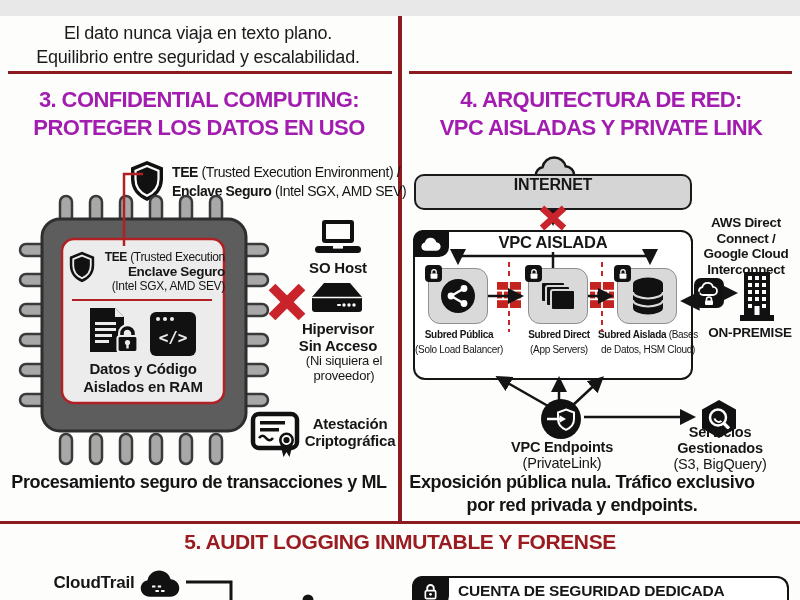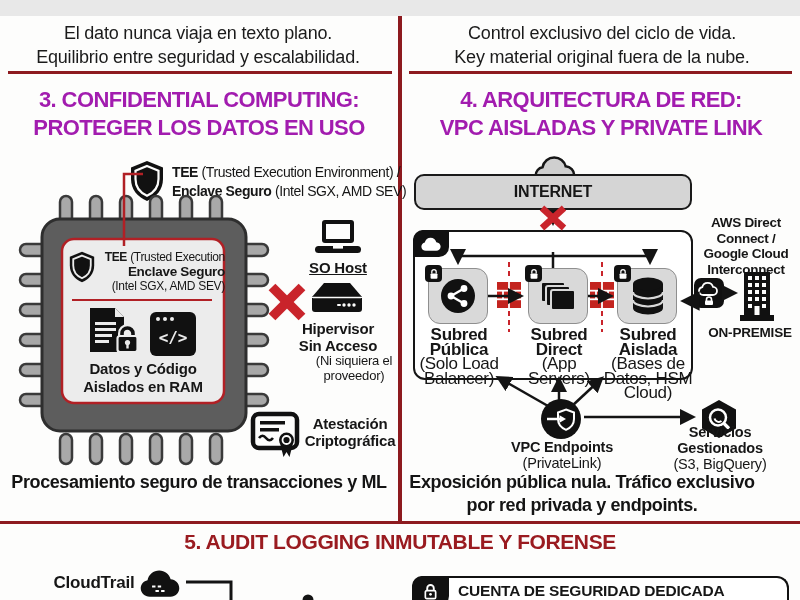--- a/index.html
+++ b/index.html
@@ -39,41 +39,41 @@
   .chip-svg{left:14px;top:176px;}
   .chip-shield{left:68px;top:235px;}
   .chip-tee{left:99px;top:234px;width:126px;font-size:12px;line-height:14.5px;letter-spacing:-0.3px;}
   .chip-tee div{white-space:nowrap;text-align:right;}
   .chip-tee .l2{font-size:13.5px;font-weight:700;}
   .chip-div{left:72px;top:283px;width:140px;height:2px;background:#b12025;}
   .doc-icon{left:86px;top:290px;}
   .code-icon{left:148px;top:294px;}
   .chip-caption{left:62px;top:344px;width:162px;font-size:15px;line-height:18px;font-weight:700;}
   .laptop-icon{left:312px;top:202px;}
-  .so-host{left:300px;top:243px;width:76px;font-size:15px;font-weight:700;text-decoration:underline;}
+  .so-host{left:300px;top:243px;width:76px;font-size:15px;font-weight:700;}
   .hyper-icon{left:310px;top:264px;}
   .hyper-label{left:292px;top:305px;width:92px;font-size:15px;line-height:16.5px;font-weight:700;}
-  .hyper-note{left:304px;top:337px;width:100px;font-size:13px;line-height:15px;}
+  .hyper-note{left:294px;top:337px;width:100px;font-size:13px;line-height:15px;}
   .cert-icon{left:250px;top:394px;}
   .cert-label{left:302px;top:399px;width:96px;font-size:15px;line-height:17px;font-weight:700;}
 
   
   .net-cloud{left:532px;top:136px;}
-  .internet-bar{left:414px;top:158px;width:278px;height:36px;background:#d5d5d5;border:2.5px solid #1a1a1a;border-radius:10px;display:flex;align-items:center;justify-content:center;font-size:16px;font-weight:700;box-sizing:border-box;}
+  .internet-bar{left:414px;top:158px;width:278px;height:36px;background:#d5d5d5;border:2.5px solid #1a1a1a;border-radius:10px;display:flex;justify-content:center;font-size:16px;font-weight:700;box-sizing:border-box;}
   .vpc-box{left:413px;top:214px;width:280px;height:150px;background:#fff;border:2.5px solid #151515;border-radius:12px;box-sizing:border-box;}
   .vpc-badge{left:413px;top:214px;width:36px;height:27px;background:#111;border-radius:10px 0 10px 0;display:flex;align-items:center;justify-content:center;}
   .vpc-label{left:453px;top:217px;width:200px;font-size:16.5px;font-weight:700;}
   .subnet{top:252px;width:60px;height:56px;background:#d9d9d9;border:1.5px solid #8f8f8f;border-radius:12px;box-sizing:border-box;}
   .sub1{left:428px;} .sub2{left:528px;} .sub3{left:617px;}
   .lock-badge{width:17px;height:17px;background:#111;border-radius:4px;display:flex;align-items:center;justify-content:center;}
   .lb1{left:425px;top:249px;} .lb2{left:525px;top:249px;} .lb3{left:614px;top:249px;}
   .share-icon{left:440px;top:262px;} .stack-icon{left:539px;top:264px;} .db-icon{left:631px;top:260px;}
   .fw{left:0;top:266px;}
   .fw1{left:497px;} .fw2{left:590px;}
-  .sub-label{top:312px;font-size:17px;line-height:14.5px;letter-spacing:-0.3px;text-align:center;}
+  .sub-label{top:312px;font-size:10px;line-height:14.5px;letter-spacing:-0.3px;text-align:center;}
   .sub1-label{left:414px;width:90px;}
   .sub2-label{left:517px;width:84px;}
   .sub3-label{left:592px;width:112px;}
   .dc-label{left:694px;top:199px;width:104px;font-size:13.5px;line-height:15.5px;font-weight:700;letter-spacing:-0.3px;}
   .dc-icon{left:694px;top:262px;}
   .building-icon{left:740px;top:254px;}
   .on-premise{left:700px;top:309px;width:100px;font-size:13.5px;font-weight:700;}
   .ep-icon{left:540px;top:382px;}
   .ep-label{left:502px;top:423px;width:120px;font-size:14.5px;line-height:16px;}
   .mg-icon{left:700px;top:383px;}
@@ -91,24 +91,20 @@
   .overlay{left:0;top:0;pointer-events:none;}
 </style>
 </head>
 <body>
 
 <div id="stage">
 
   <div class="abs note note-left ctr">
     <div>El dato nunca viaja en texto plano.</div>
     <div>Equilibrio entre seguridad y escalabilidad.</div>
-  </div>
-  <div class="abs note note-right ctr">
-    <div>Control exclusivo del ciclo de vida.</div>
-    <div>Key material original fuera de la nube.</div>
   </div>
   <div class="abs v-divider"></div>
   <div class="abs hr hr-left"></div>
   <div class="abs hr hr-right"></div>
 
   <div class="abs sec-title s3-title ctr">
     <div>3. CONFIDENTIAL COMPUTING:</div>
     <div>PROTEGER LOS DATOS EN USO</div>
   </div>
 
@@ -263,20 +259,21 @@
   <div class="abs internet-bar">
     <span>INTERNET</span>
   </div>
 
   <div class="abs vpc-box"></div>
   <div class="abs vpc-badge">
     <svg width="24" height="17" viewBox="0 0 40 30">
       <path d="M11 28 C6.5 28 3 24.6 3 20.6 C3 17 5.6 14 9 13.4 C9.9 8.4 14.2 4.8 19.3 4.8 C24.2 4.8 28.3 8.1 29.4 12.6 C33.6 12.8 37 16.2 37 20.5 C37 24.6 33.6 28 29.3 28 Z" fill="#fff"></path>
     </svg>
   </div>
+  <div class="abs vpc-label ctr">VPC AISLADA</div>
 
   <div class="abs subnet sub1"></div>
   <div class="abs subnet sub2"></div>
   <div class="abs subnet sub3"></div>
 
   <div class="abs lock-badge lb1">
     <svg width="10" height="12" viewBox="0 0 16 18">
         <path d="M4.5 8 V5.5 a3.5 3.5 0 0 1 7 0 V8" fill="none" stroke="#fff" stroke-width="2"></path>
         <rect x="2.5" y="8" width="11" height="8.5" rx="1.5" fill="#fff"></rect>
       </svg>

